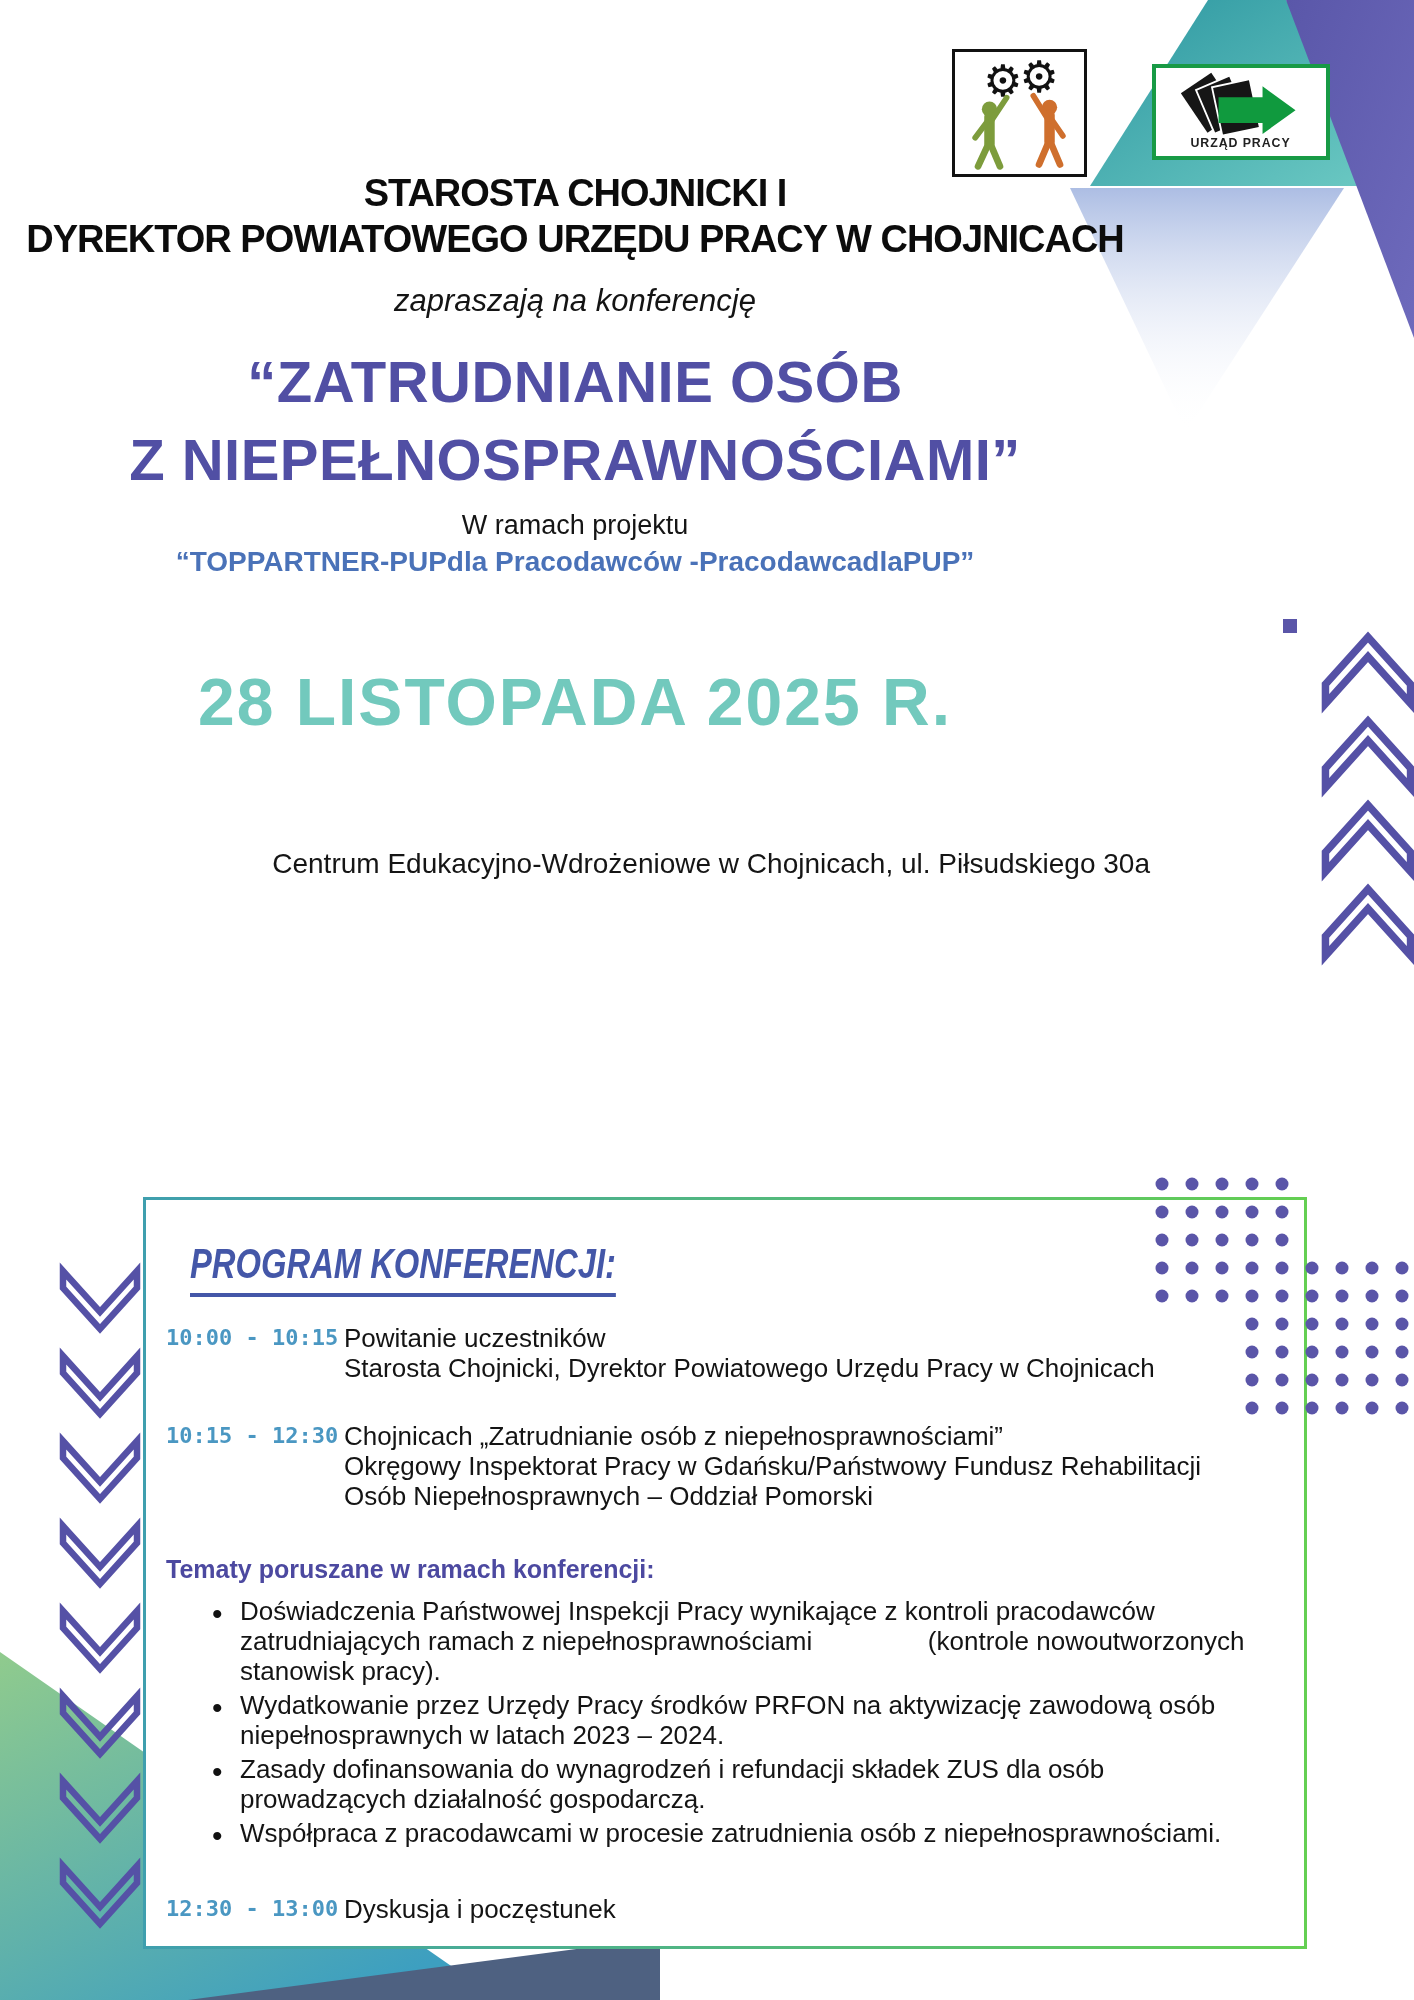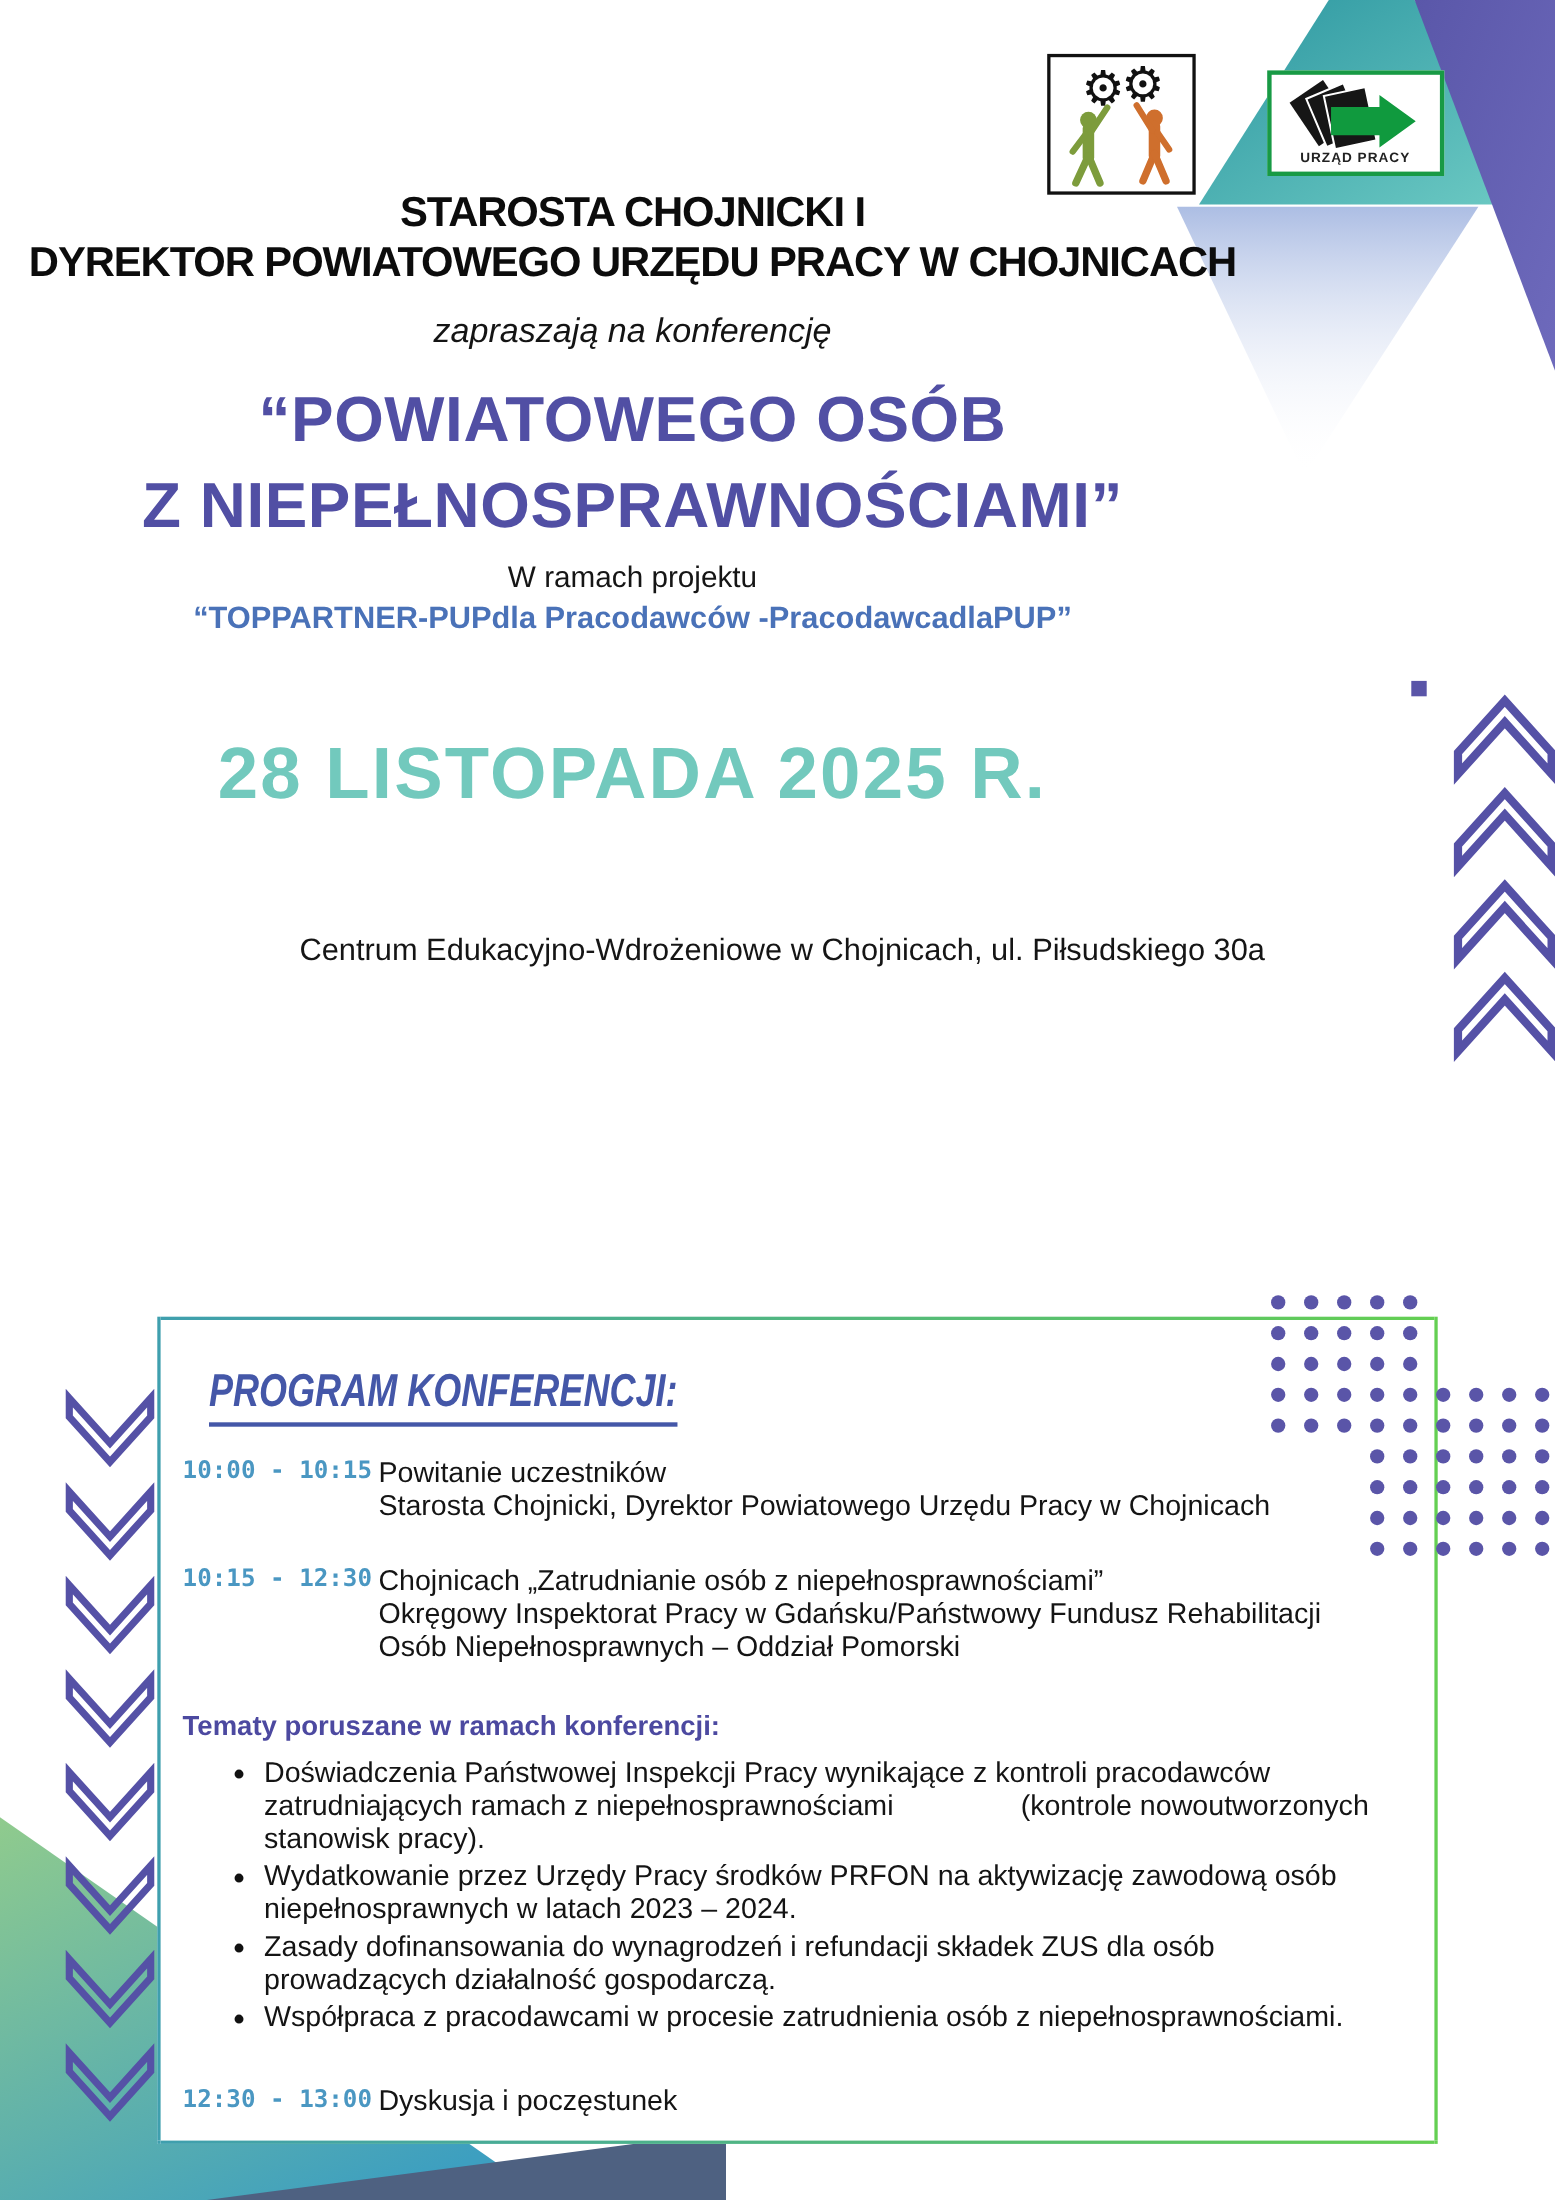--- a/index.html
+++ b/index.html
@@ -8,21 +8,21 @@
     overflow:hidden;font-family:"Liberation Sans",sans-serif;color:#151515;
     margin:0 auto;
   }
   svg.layer{position:absolute;left:0;top:0;width:1414px;height:2000px;pointer-events:none;}
   #bg-layer{z-index:0;}
   #dots-layer{z-index:4;}
 
   
   .logo1{position:absolute;left:952px;top:49px;width:135px;height:128px;background:#fff;
          border:3px solid #111;z-index:2;box-sizing:border-box;}
-  .logo2{position:absolute;left:1152px;top:64px;width:161px;height:96px;background:#fff;
+  .logo2{position:absolute;left:1152px;top:64px;width:178px;height:96px;background:#fff;
          border:4px solid #189a45;z-index:2;box-sizing:border-box;}
   .logo1 svg,.logo2 svg{width:100%;height:100%;display:block;}
 
   
   .cc{position:absolute;left:0;width:1150px;text-align:center;white-space:nowrap;z-index:3;}
   .hdr{font-size:38px;font-weight:bold;letter-spacing:-1px;color:#0c0c0c;}
   #header-line1{top:172px;}
   #header-line2{top:218px;}
   #invite-line{top:283px;font-size:31px;font-style:italic;color:#141414;}
   .big-title{font-size:58px;font-weight:bold;color:#514fa4;letter-spacing:0.5px;}
@@ -146,21 +146,21 @@
       </g>
       <polygon points="56,32 104,32 104,20 140,46 104,72 104,60 56,60" fill="#109a3e"></polygon>
       <text x="80" y="86" font-size="13.5" font-weight="bold" fill="#222" text-anchor="middle" letter-spacing="1" font-family="Liberation Sans">URZĄD PRACY</text>
     </svg>
   </div>
 
   <div class="cc hdr" id="header-line1">STAROSTA CHOJNICKI I</div>
   <div class="cc hdr" id="header-line2">DYREKTOR POWIATOWEGO URZĘDU PRACY W CHOJNICACH</div>
   <div class="cc" id="invite-line">zapraszają na konferencję</div>
 
-  <div class="cc big-title" id="title-line1" style="color: rgb(81, 79, 164);">“POWIATOWEGO OSÓB</div>
+  <div class="cc big-title" id="title-line1" style="color: rgb(81, 79, 164);">“ZATRUDNIANIE OSÓB</div>
   <div class="cc big-title" id="title-line2" style="color: rgb(81, 79, 164);">Z NIEPEŁNOSPRAWNOŚCIAMI”</div>
 
   <div class="cc" id="project-intro">W ramach projektu</div>
   <div class="cc" id="project-name" style="color: rgb(74, 114, 184);">“TOPPARTNER-PUPdla Pracodawców -PracodawcadlaPUP”</div>
 
   <div class="cc" id="event-date" style="color: rgb(114, 201, 189);">28 LISTOPADA 2025 R.</div>
   <div class="cc" id="event-venue">Centrum Edukacyjno-Wdrożeniowe w Chojnicach, ul. Piłsudskiego 30a</div>
 
   <div class="program-box">
     <span class="program-heading" style="color: rgb(68, 87, 168); border-color: rgb(68, 87, 168);">PROGRAM KONFERENCJI:</span>

